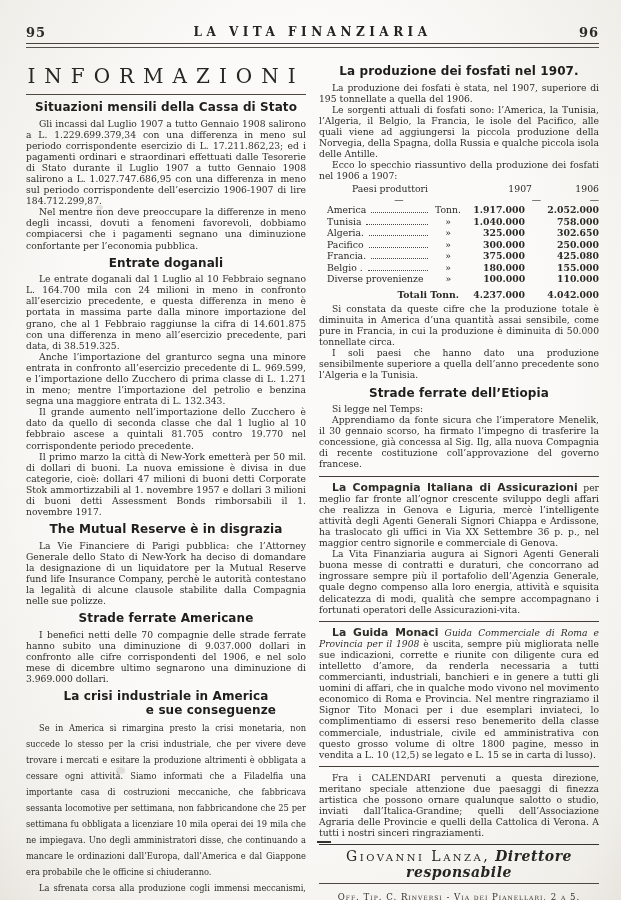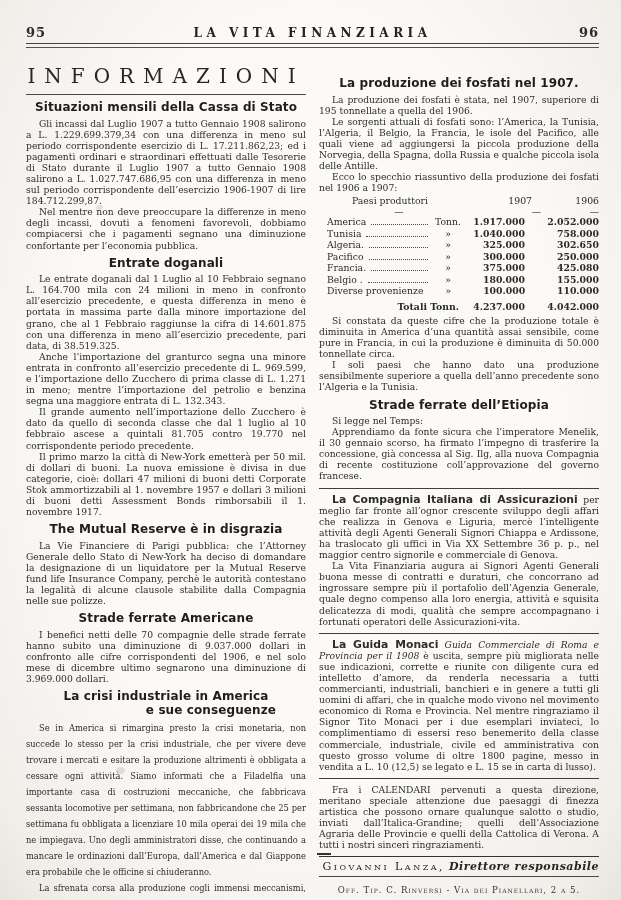--- a/index.html
+++ b/index.html
@@ -5,21 +5,21 @@
   html,body{margin:0;padding:0;}
   body{
     width:621px;height:900px;overflow:hidden;position:relative;
     background:radial-gradient(ellipse at 50% 45%, #fbfaf8 55%, #f0eee9 90%, #e8e5df 100%);
     font-family:"DejaVu Serif", serif;
     color:#2c2b27;
     -webkit-font-smoothing:antialiased;
   }
   .page{padding:25px 22px 0 26px;box-sizing:border-box;}
   
-  .running-head{display:flex;align-items:flex-end;}
+  .running-head{display:flex;align-items:flex-start;}
   .pageno{font-size:13px;font-weight:bold;letter-spacing:1px;}
   .rh-title{flex:1;text-align:center;font-size:12px;font-weight:bold;letter-spacing:4.5px;color:#24231f;}
   .head-rule{margin-top:3px;height:3px;border-top:1.7px solid #45433c;border-bottom:1px solid #55534b;}
   
   .columns{display:flex;gap:13px;margin-top:7px;}
   .col{flex:1;min-width:0;}
   
   .informazioni{font-size:20px;letter-spacing:9px;text-align:center;margin:9px 0 0;color:#272621;white-space:nowrap;}
   .title-rule{border-top:1.2px solid #4a483f;margin:6px 0 1px;}
   
@@ -45,21 +45,21 @@
   .tleader{flex:1;border-bottom:1.6px dotted #4a483f;margin:0 5px 2px 5px;}
   .tunit{width:30px;text-align:center;}
   .tv1{width:62px;text-align:right;font-weight:bold;}
   .tv2{width:74px;text-align:right;font-weight:bold;}
   .t-total{display:flex;align-items:baseline;line-height:12px;margin-top:4px;}
   .tot-label{flex:1;text-align:right;padding-right:4px;font-weight:bold;}
   
   .sep{border-top:1px solid #403e37;margin:6px 0 5px;}
   .sig-rule{border-top:1.8px solid #35332d;margin:6px 0 3px;position:relative;}
   .sig-rule:before{content:"";position:absolute;left:-2px;top:-4px;width:14px;border-top:2px solid #35332d;}
-  .signature{text-align:right;font-size:11px;letter-spacing:0.5px;color:#26251f;}
+  .signature{text-align:center;font-size:14px;letter-spacing:0.5px;color:#26251f;}
   .sig-name{font-variant:small-caps;letter-spacing:2.5px;}
   .sig-role{font-style:italic;font-weight:bold;}
   .imprint-rule{border-top:1px solid #4a483f;margin:3px 0 3px;}
   .imprint{text-align:center;font-size:8.6px;font-variant:small-caps;letter-spacing:1px;color:#34332d;margin-top:8px;}
   
   .speck{position:absolute;border-radius:50%;background:#cdcac2;opacity:0.55;}
   .s1{width:7px;height:5px;left:96px;top:205px;}
   .s2{width:9px;height:7px;left:116px;top:767px;}
   .s3{width:5px;height:4px;left:585px;top:330px;}
 </style>
@@ -118,21 +118,21 @@
           <span class="l2">e sue conseguenze</span>
         </h2>
         <p>Se in America si rimargina presto la crisi monetaria, non succede lo stesso per la crisi industriale, che per vivere deve trovare i mercati e esitare la produzione altrimenti è obbligata a cessare ogni attività. Siamo informati che a Filadelfia una importante casa di costruzioni meccaniche, che fabbricava sessanta locomotive per settimana, non fabbricandone che 25 per settimana fu obbligata a licenziare 10 mila operai dei 19 mila che ne impiegava. Uno degli amministratori disse, che continuando a mancare le ordinazioni dall’Europa, dall’America e dal Giappone era probabile che le officine si chiuderanno.</p>
         <p>La sfrenata corsa alla produzione cogli immensi meccanismi, che facilitano la pletora dei prodotti, doveva giungere a queste conseguenze precisamente quando tutte le Nazioni cercano di essere sufficienti a loro stesse col seguire i progressi internazionali, raggiunti dall’industria. E questo gli istituti di credito devono rilevare se vogliono prevenire maggiori danni.</p>
       </section>
     </div>
 
     <div class="col">
 
       <section>
-        <h2 style="margin-top:22px">La produzione dei fosfati nel 1907.</h2>
+        <h2 style="margin-top:10px">La produzione dei fosfati nel 1907.</h2>
         <p>La produzione dei fosfati è stata, nel 1907, superiore di 195 tonnellate a quella del 1906.</p>
         <p>Le sorgenti attuali di fosfati sono: l’America, la Tunisia, l’Algeria, il Belgio, la Francia, le isole del Pacifico, alle quali viene ad aggiungersi la piccola produzione della Norvegia, della Spagna, dolla Russia e qualche piccola isola delle Antille.</p>
         <p>Ecco lo specchio riassuntivo della produzione dei fosfati nel 1906 a 1907:</p>
 
         <div class="ptable">
           <div class="t-head">
             <span class="th-name">Paesi produttori</span>
             <span class="th-y1">1907</span>
             <span class="th-y2">1906</span>
           </div>

